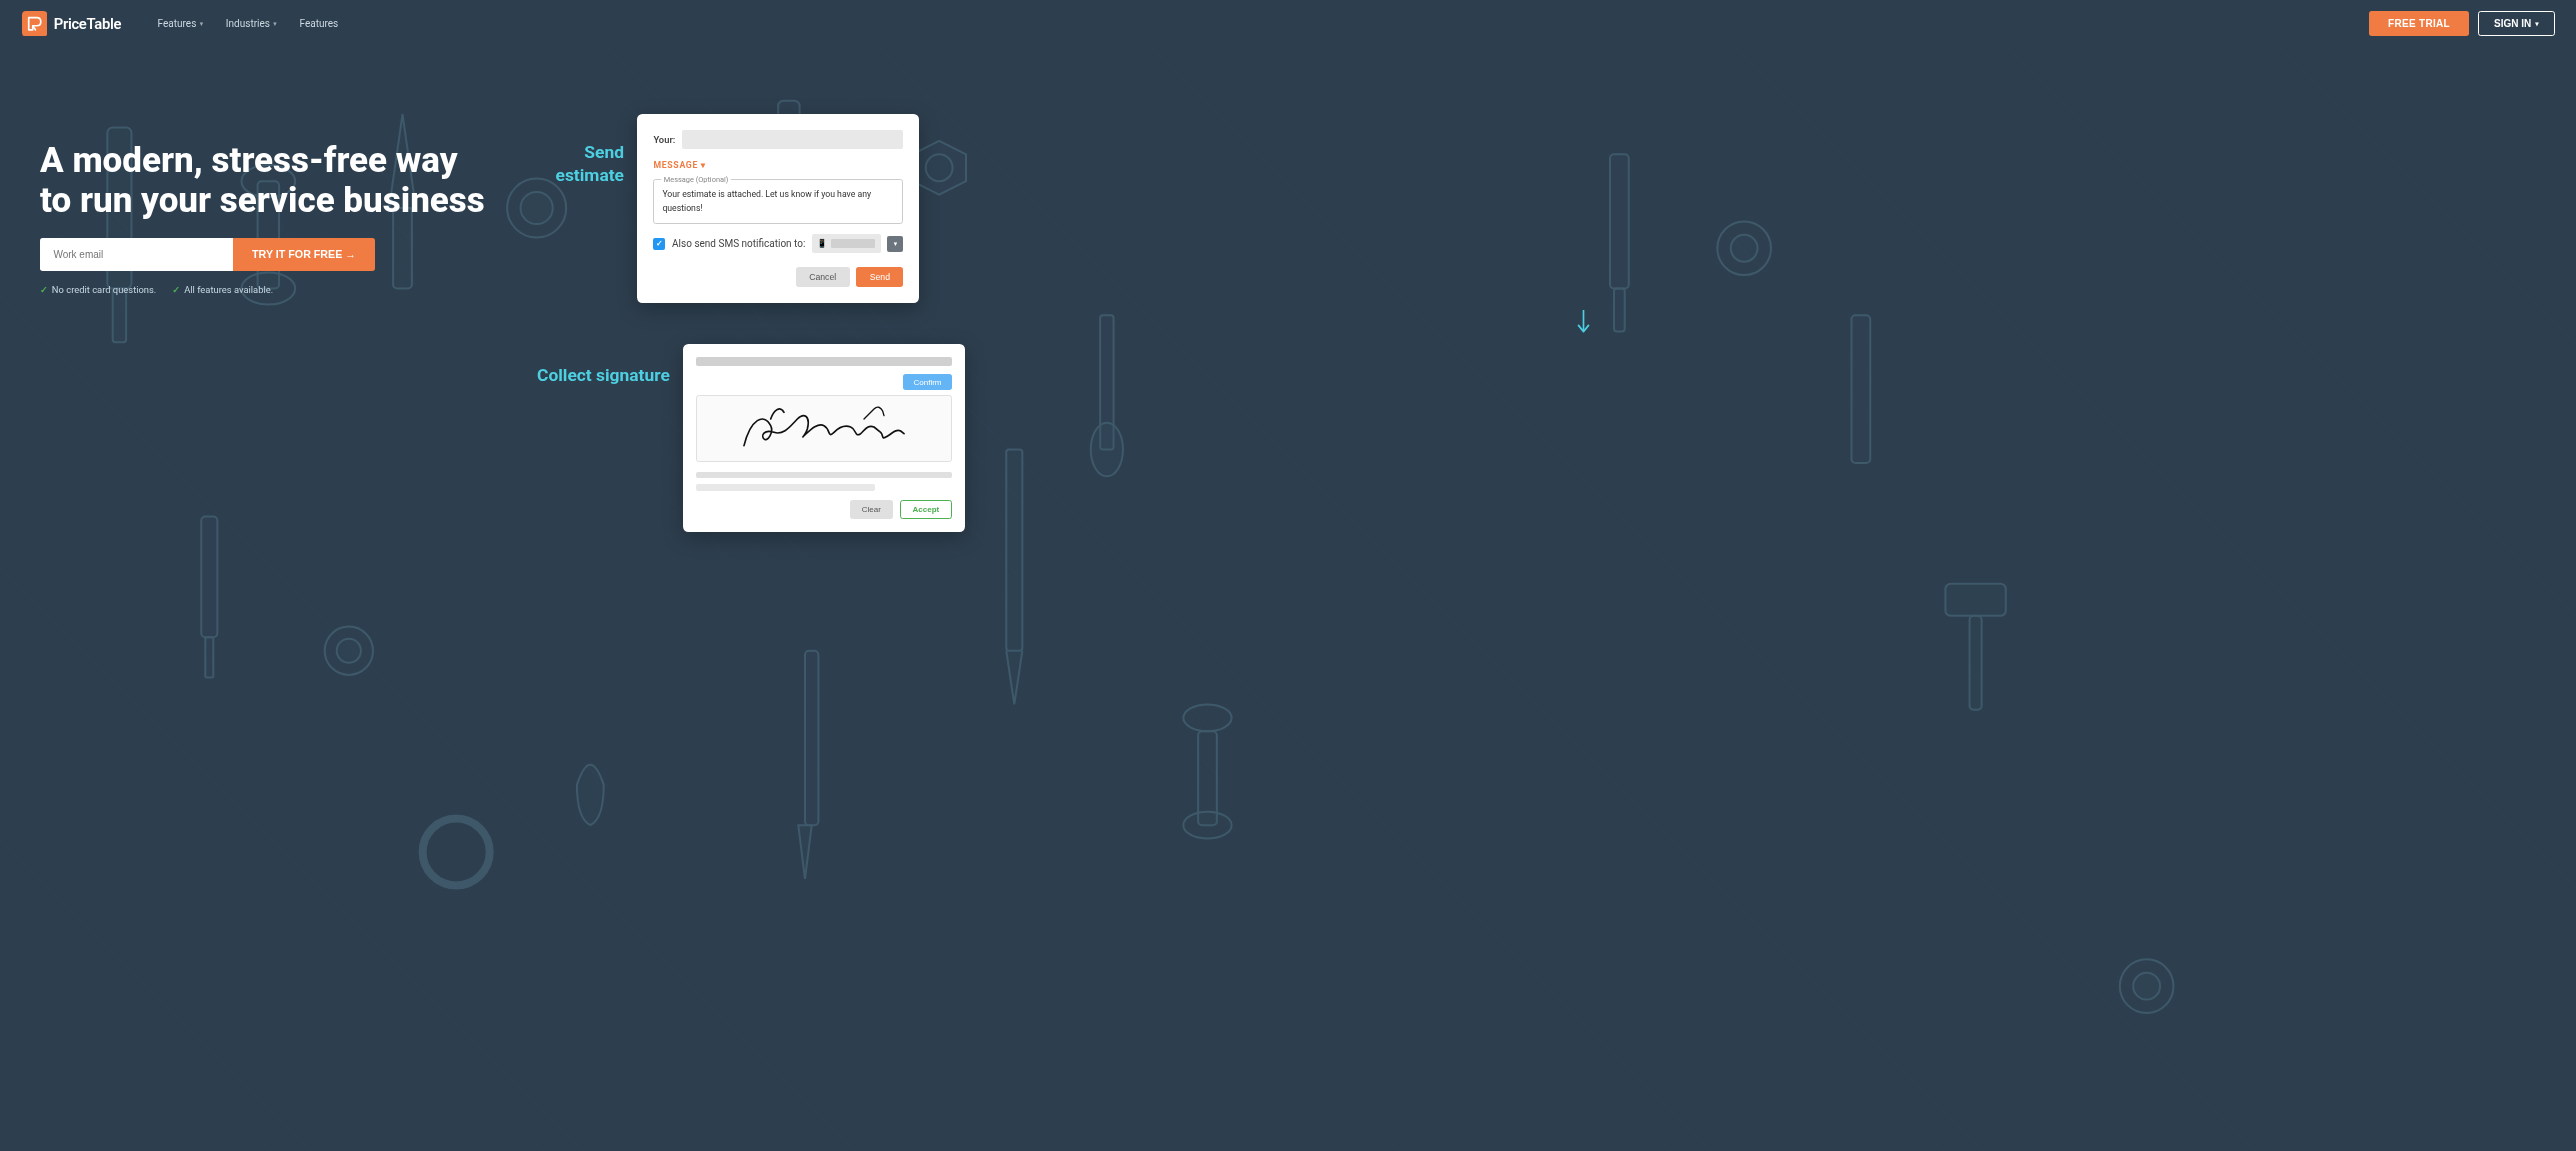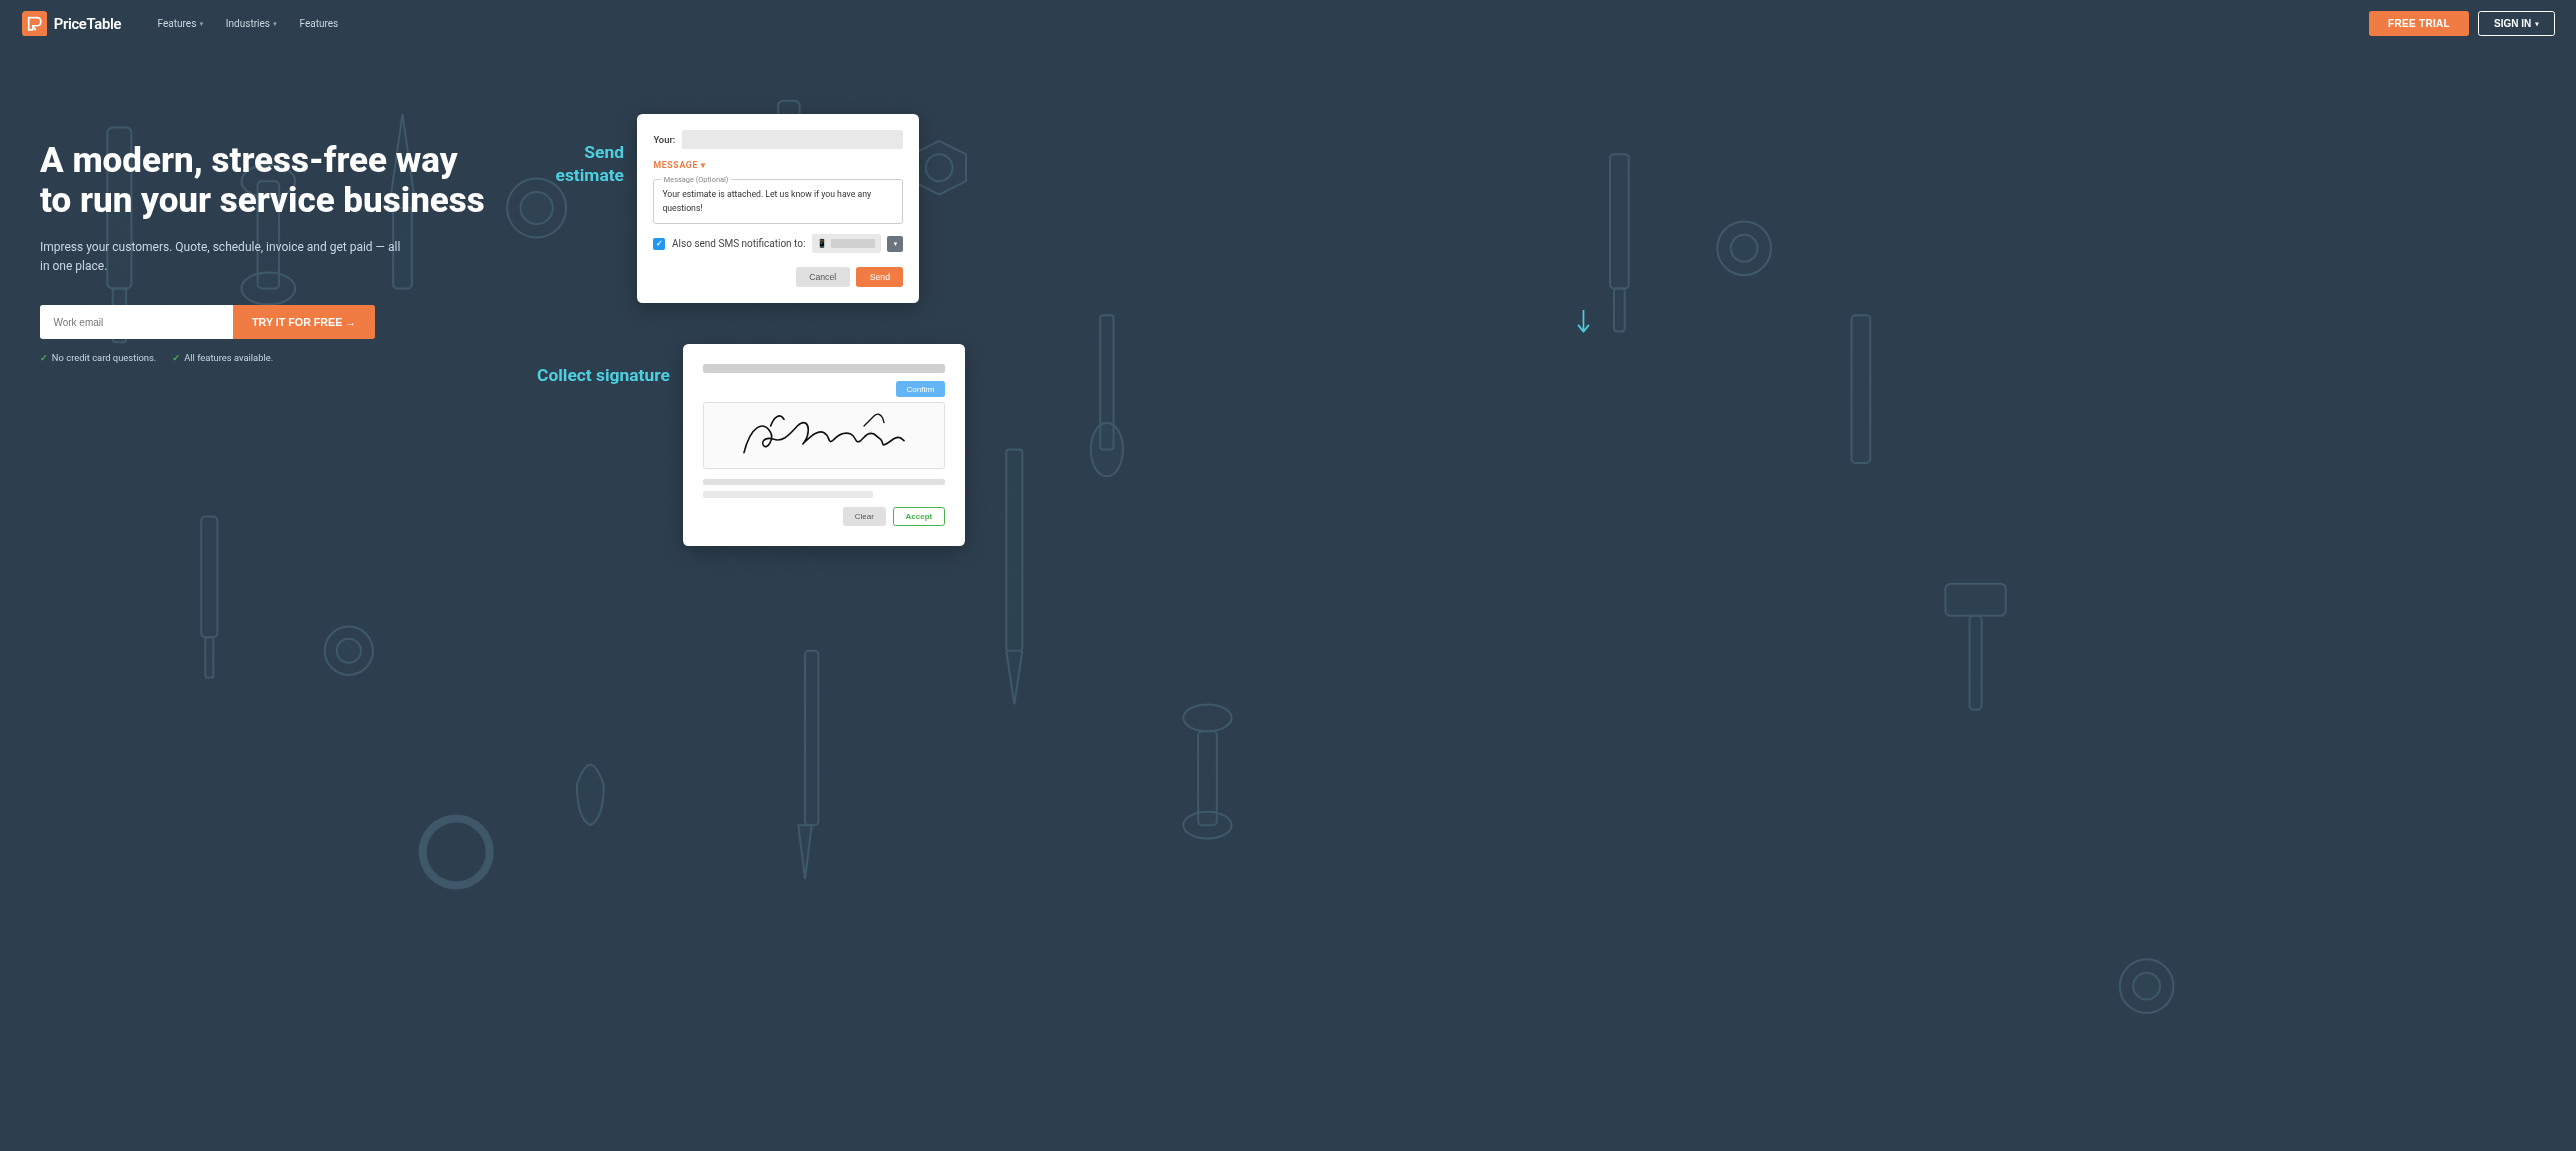--- a/index.html
+++ b/index.html
@@ -342,21 +342,21 @@
 
     
     .arrow-down {
       display: flex;
       justify-content: center;
       margin: 6.7px 0 6.7px 94px;
     }
     .signature-card {
       width: 295px;
       margin-left: 94px;
-      padding: 20px;
+      padding: 13px;
       min-height: 154px;
     }
     .sig-top-bar {
       height: 9.4px;
       background: #d0d0d0;
       border-radius: 2px;
       margin-bottom: 8px;
     }
     .sig-header-row {
       display: flex;
@@ -533,21 +533,20 @@
 
       <circle cx="1600" cy="700" r="20" fill="rgba(100,160,190,0.1)"></circle>
       <circle cx="1600" cy="700" r="10" fill="rgba(100,160,190,0.14)"></circle>
     </g>
   </svg>
 
   <div class="hero-content">
 
     <div class="hero-left">
       <h1 class="hero-headline">A modern, stress-free way to run your service business</h1>
-      <p class="hero-sub">Impress your customers. Quote, schedule, invoice and get paid — all in one place.</p>
 
       <div class="hero-form">
         <input type="email" class="hero-email-input" placeholder="Work email" style="">
         <button class="btn-try-free">TRY IT FOR FREE →</button>
       </div>
 
       <div class="hero-badges">
         <div class="hero-badge">
           <span class="check">✓</span>
           <span>No credit card questions.</span>

